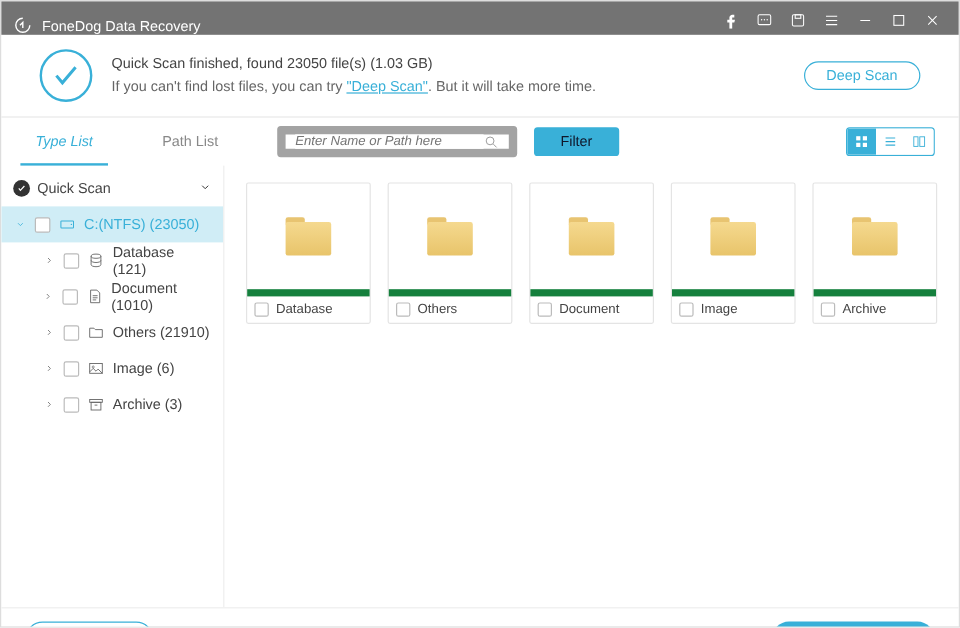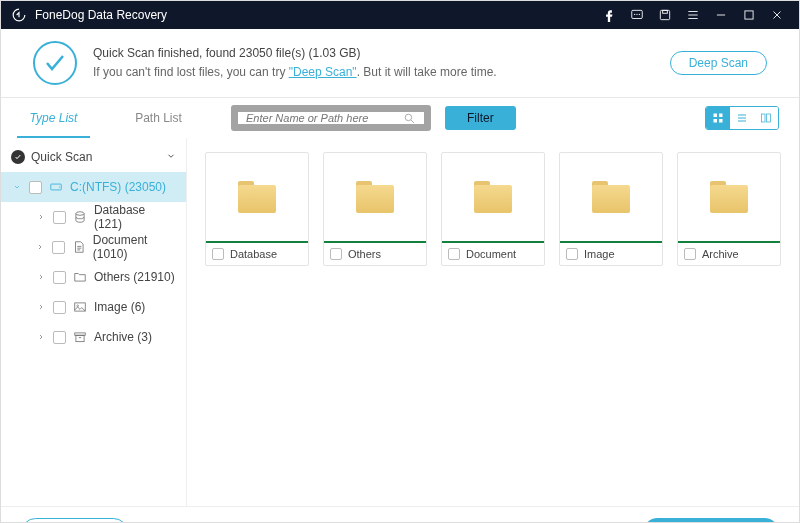--- a/index.html
+++ b/index.html
@@ -1,18 +1,18 @@
 <!DOCTYPE html>
 <html><head>
 <meta charset="utf-8">
 <style>
 * { margin: 0; padding: 0; box-sizing: border-box; font-family: Arial, sans-serif; }
 body { width: 800px; height: 523px; background: #fff; border: 1px solid #ddd; overflow: hidden; }
 
-.titlebar { height: 28px; background: #0f172a; display: flex; align-items: center; padding: 0 10px; color: #fff; font-size: 12px; }
+.titlebar { height: 28px; background: #737373; display: flex; align-items: flex-end; padding: 0 10px; color: #fff; font-size: 12px; }
 .titlebar .logo { width: 16px; height: 16px; margin-right: 8px; display: flex; align-items: center; justify-content: center; }
 .titlebar .spacer { flex: 1; }
 .titlebar .icon { width: 24px; height: 24px; display: flex; align-items: center; justify-content: center; cursor: pointer; margin-left: 4px; }
 .titlebar svg { width: 14px; height: 14px; }
 
 .status-panel { padding: 12px 32px; display: flex; align-items: center; border-bottom: 1px solid #e8e8e8; }
 .status-panel .check-circle { width: 44px; height: 44px; border: 2.5px solid #39b0d8; border-radius: 50%; display: flex; align-items: center; justify-content: center; margin-right: 16px; }
 .status-panel .check-circle svg { width: 24px; height: 24px; }
 .status-panel .status-text { flex: 1; font-size: 12px; color: #666; line-height: 1.6; }
 .status-panel .status-text .line1 { color: #444; }
@@ -50,21 +50,21 @@
 .tree-item .icon-slot svg { width: 16px; height: 14px; }
 .tree-item .tail-arrow { margin-left: auto; }
 
 .content { flex: 1; padding: 14px 18px; }
 .grid { display: flex; gap: 14px; }
 .folder-card { width: 104px; border: 1px solid #e4e4e4; border-radius: 2px; }
 .folder-card .thumb { height: 88px; display: flex; align-items: center; justify-content: center; }
 .folder-card .thumb .folder-icon { width: 38px; height: 32px; position: relative; }
 .folder-card .thumb .folder-icon::before { content: ''; position: absolute; top: 0; left: 0; width: 16px; height: 6px; background: #e8c471; border-radius: 2px 2px 0 0; }
 .folder-card .thumb .folder-icon::after { content: ''; position: absolute; top: 4px; left: 0; width: 38px; height: 28px; background: linear-gradient(#f5d98f, #e8c46a); border-radius: 2px; }
-.folder-card .label-row { display: flex; align-items: center; gap: 6px; padding: 5px 6px; border-top: 2px solid #15803d; }
+.folder-card .label-row { display: flex; align-items: center; gap: 6px; padding: 5px 6px; border-top: 6px solid #15803d; }
 .folder-card .label-row .cb { width: 12px; height: 12px; border: 1px solid #bbb; border-radius: 2px; flex-shrink: 0; }
 .folder-card .label-row span { font-size: 11px; color: #444; }
 
 .footer { height: 52px; display: flex; align-items: center; padding: 0 20px; border-top: 1px solid #eee; }
 .footer .back-btn { border: 1px solid #39b0d8; color: #39b0d8; background: #fff; border-radius: 16px; padding: 6px 38px; font-size: 13px; cursor: pointer; }
 .footer .spacer { flex: 1; }
 .footer .recover-btn { background: #39b0d8; color: #fff; border: none; border-radius: 16px; padding: 7px 44px; font-size: 13px; cursor: pointer; }
 </style>
 </head>
 <body>

